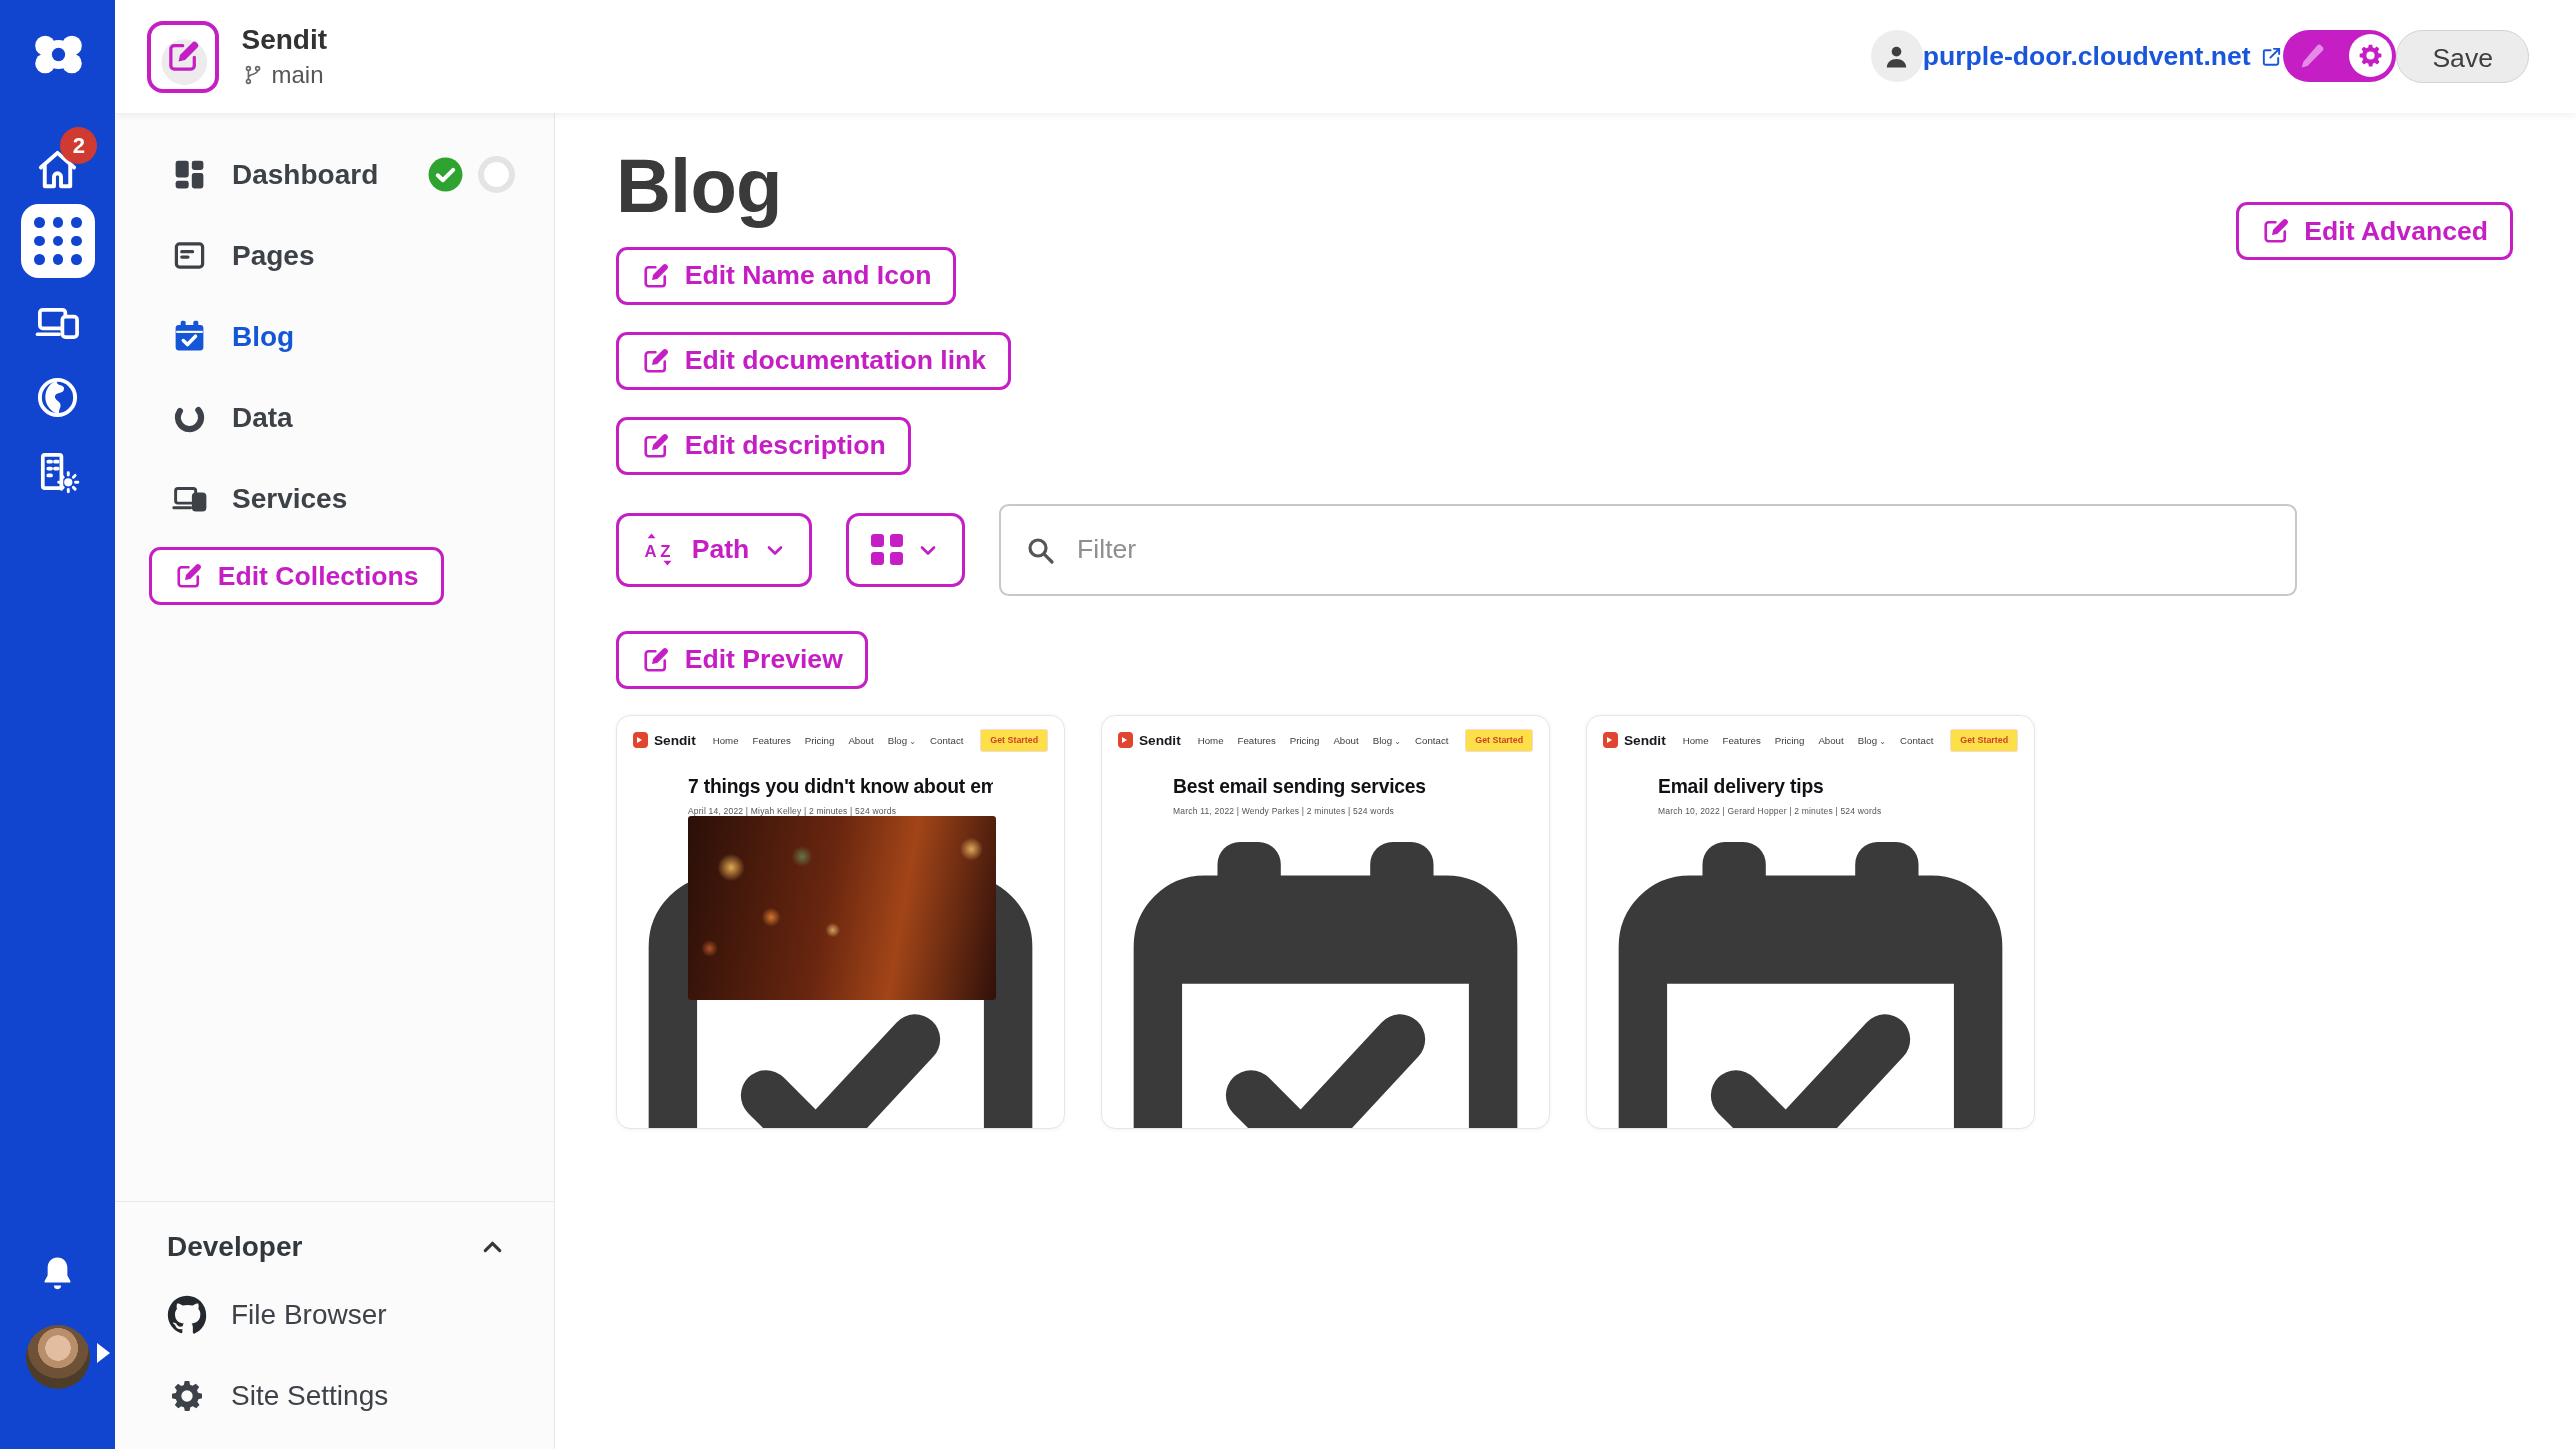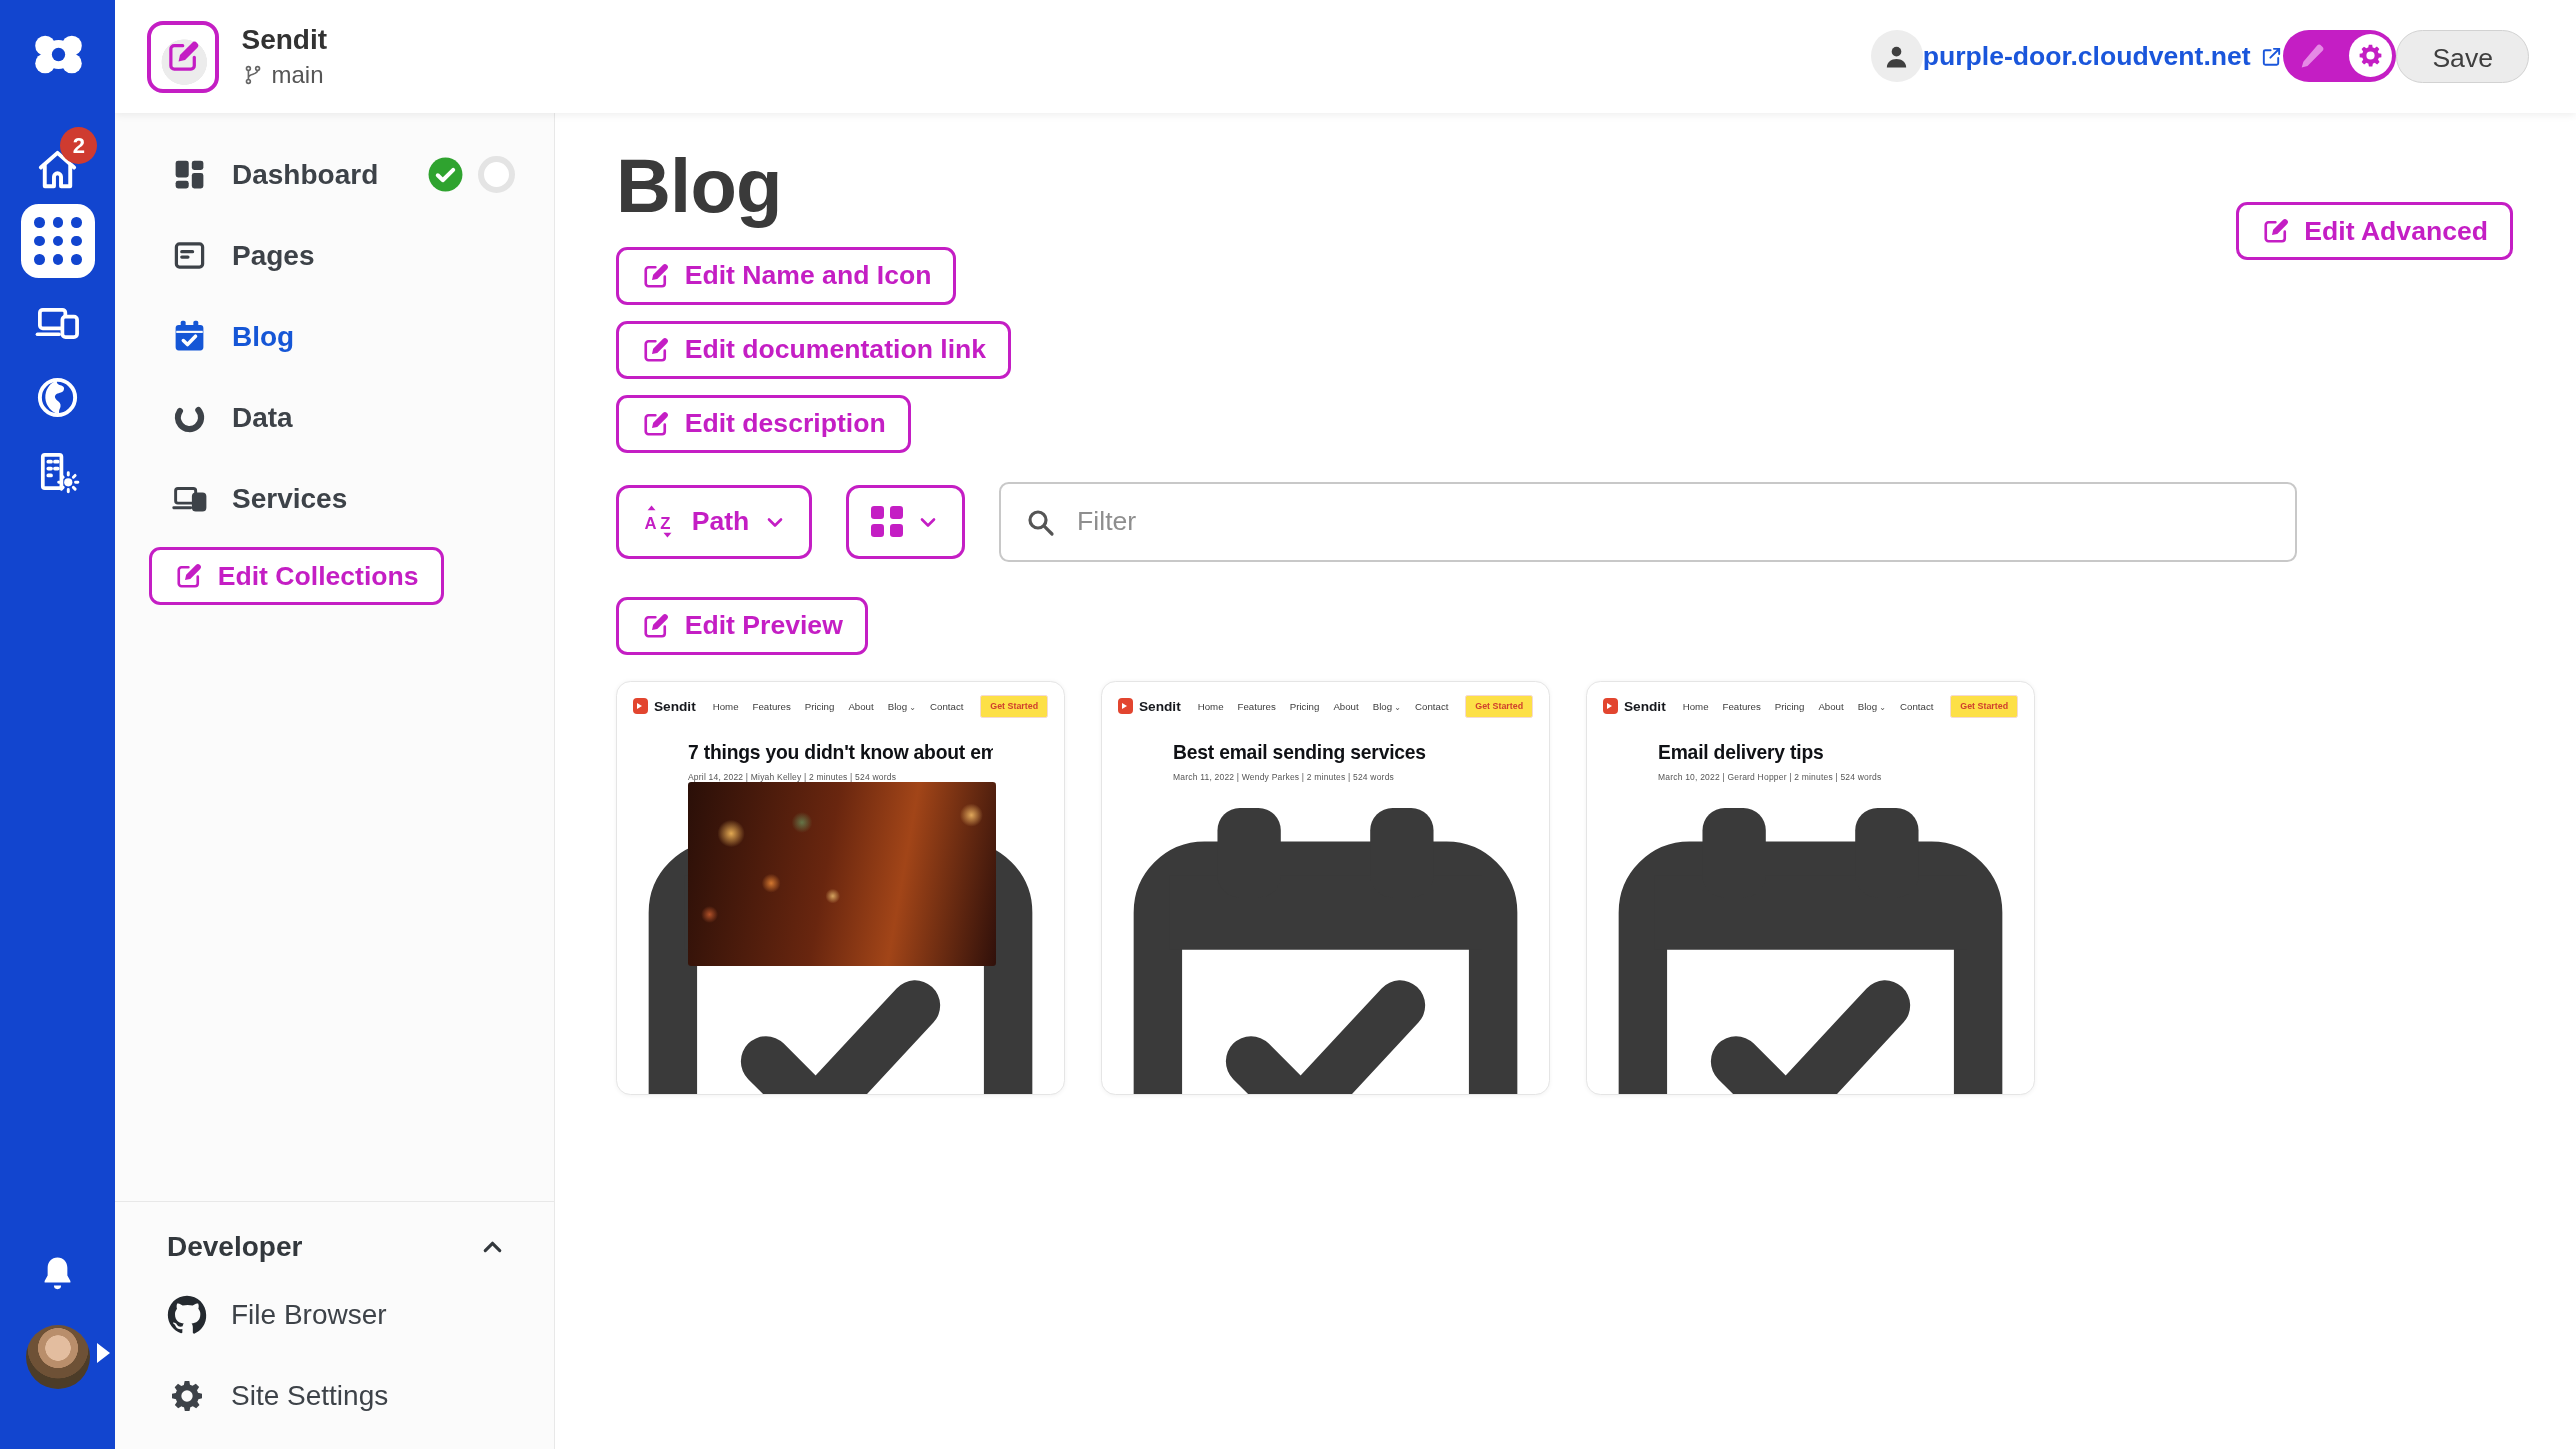--- a/index.html
+++ b/index.html
@@ -74,28 +74,28 @@
 
   .dev-section{position:absolute;left:0;right:0;top:1088px;bottom:0;border-top:1.6px solid var(--line);background:#fbfbfb}
   .dev-head{display:flex;align-items:center;padding:29px 47px 11.3px 52px;font-size:28px;font-weight:700;color:#33383d}
   .dev-head svg{margin-left:auto;width:29px;height:29px;color:#33383d;cursor:pointer}
   .dev-item{height:81px;display:flex;align-items:center;gap:24px;padding:0 52px;font-size:28px;color:var(--ink2);font-weight:500;cursor:pointer}
   .dev-item svg{width:40px;height:40px;flex:none;color:#24292f}
 
   
   .content{position:absolute;left:555px;top:113px;right:0;bottom:0;background:#fff;padding:35px 0 0 61px}
   .page-title{margin:0;font-size:76px;font-weight:800;color:var(--ink);letter-spacing:-0.8px;line-height:1}
-  .stack{margin-top:22.5px;display:flex;flex-direction:column;align-items:flex-start;gap:16px}
+  .stack{margin-top:22.5px;display:flex;flex-direction:column;align-items:flex-start;gap:27px}
   .toolbar{margin-top:29px;display:flex;align-items:center;gap:34px}
   .sort-btn,.view-btn{height:74px;border-radius:13px}
   .i-az{width:37px;height:35px}
   .i-chev{width:24px;height:24px}
   .grid4{display:grid;grid-template-columns:repeat(2,13px);gap:5.6px}
   .grid4 i{width:13px;height:13px;border-radius:3.2px;background:var(--accent)}
-  .filter{width:1298px;height:80px;border:2.4px solid #c8c8c8;border-radius:9.7px;background:#fff;
+  .filter{width:1298px;height:92px;border:2.4px solid #c8c8c8;border-radius:9.7px;background:#fff;
     display:flex;align-items:center;gap:19.3px;padding:0 22.5px}
   .filter svg{width:32px;height:32px;color:#555;flex:none}
   .filter input{border:none;outline:none;flex:1;font-size:26.6px;color:#333;font-family:inherit;background:transparent}
   .filter input::placeholder{color:#8e8e8e}
   .edit-preview{margin-top:35px}
   .adv-btn{position:absolute;top:89px;right:63px}
 
   
   .cards{margin-top:26px;display:flex;gap:36px}
   .card{width:449px;height:414px;background:#fff;border:1.6px solid #e5e5e5;border-radius:14.5px;position:relative;

